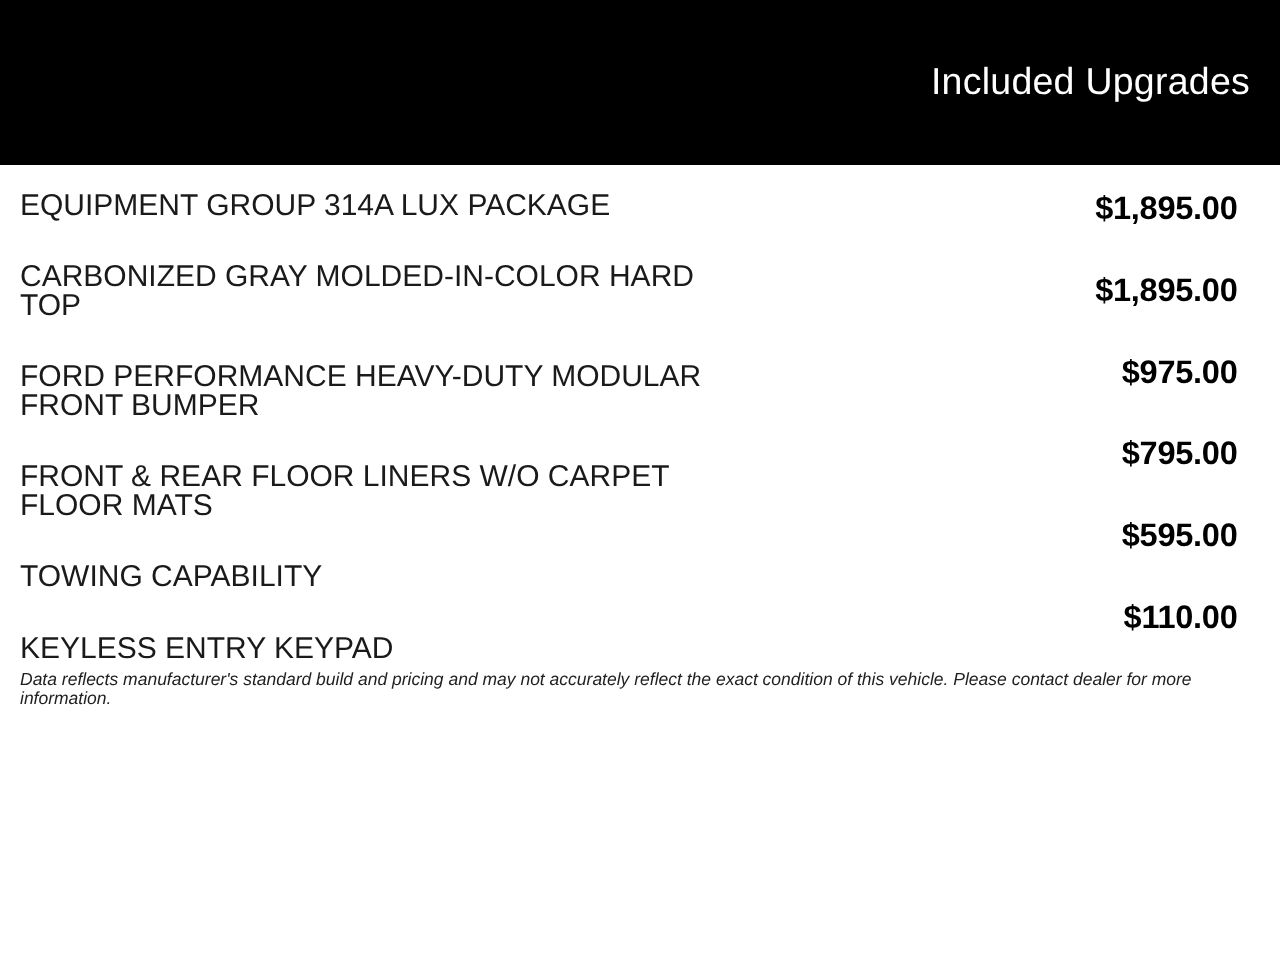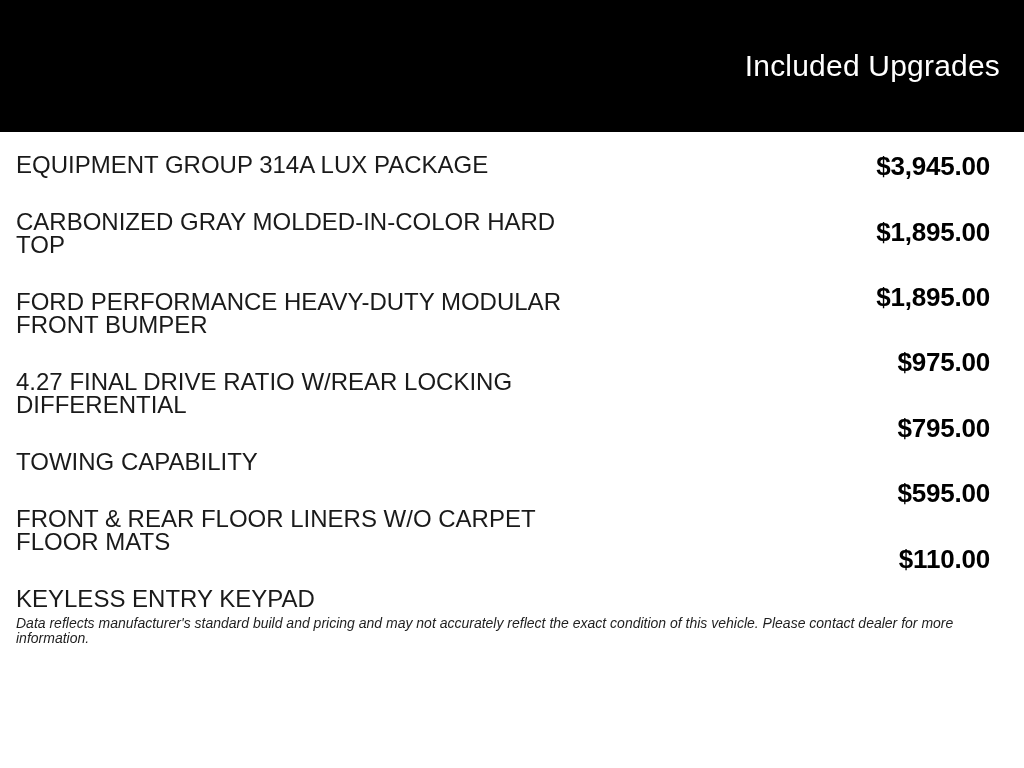--- a/index.html
+++ b/index.html
@@ -96,27 +96,25 @@
   </div>
 
   <div class="content">
 
 
     <div class="table-body">
       <div class="names-col">
           <div class="name-cell">EQUIPMENT GROUP 314A LUX PACKAGE</div>
           <div class="name-cell">CARBONIZED GRAY MOLDED-IN-COLOR HARD TOP</div>
           <div class="name-cell">FORD PERFORMANCE HEAVY-DUTY MODULAR FRONT BUMPER</div>
-          <div class="name-cell">4.27 FINAL DRIVE RATIO W/REAR LOCKING DIFFERENTIAL</div>
+          <div class="name-cell">FRONT &amp; REAR FLOOR LINERS W/O CARPET FLOOR MATS</div>
           <div class="name-cell">TOWING CAPABILITY</div>
-          <div class="name-cell">FRONT &amp; REAR FLOOR LINERS W/O CARPET FLOOR MATS</div>
           <div class="name-cell">KEYLESS ENTRY KEYPAD</div>
         </div>
       <div class="prices-col">
-          <div class="price-cell">$3,945.00</div>
           <div class="price-cell">$1,895.00</div>
           <div class="price-cell">$1,895.00</div>
           <div class="price-cell">$975.00</div>
           <div class="price-cell">$795.00</div>
           <div class="price-cell">$595.00</div>
           <div class="price-cell">$110.00</div>
         </div>
     </div>
 
     <div class="disclaimer">Data reflects manufacturer's standard build and pricing and may not accurately reflect the exact condition of this vehicle. Please contact dealer for more information.</div>

